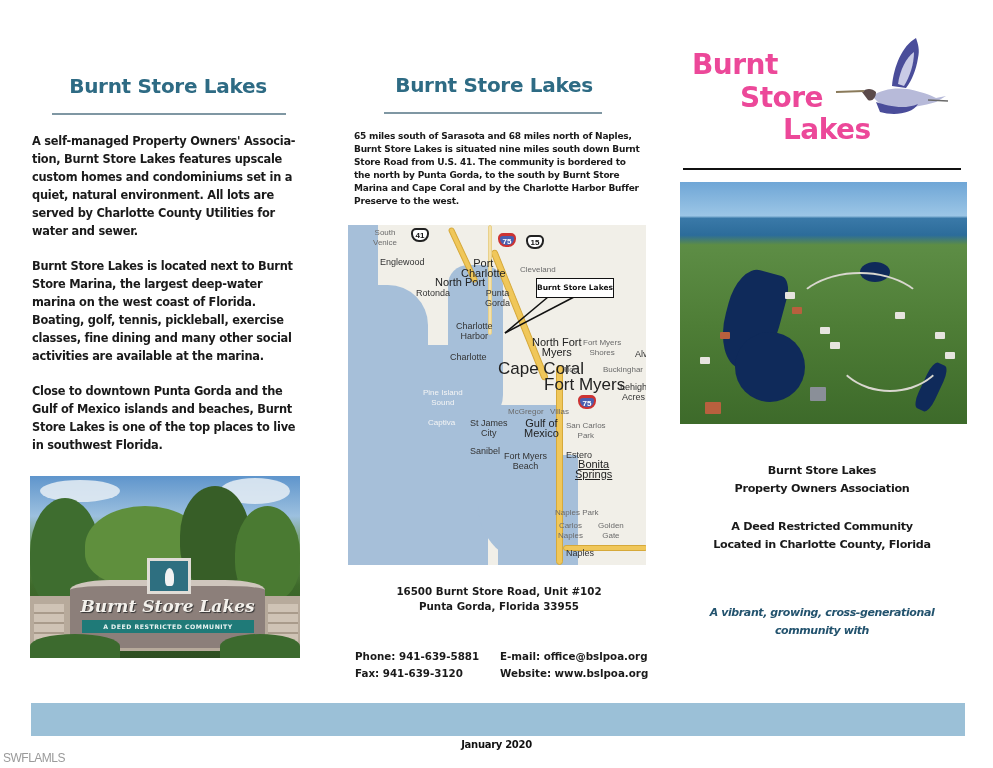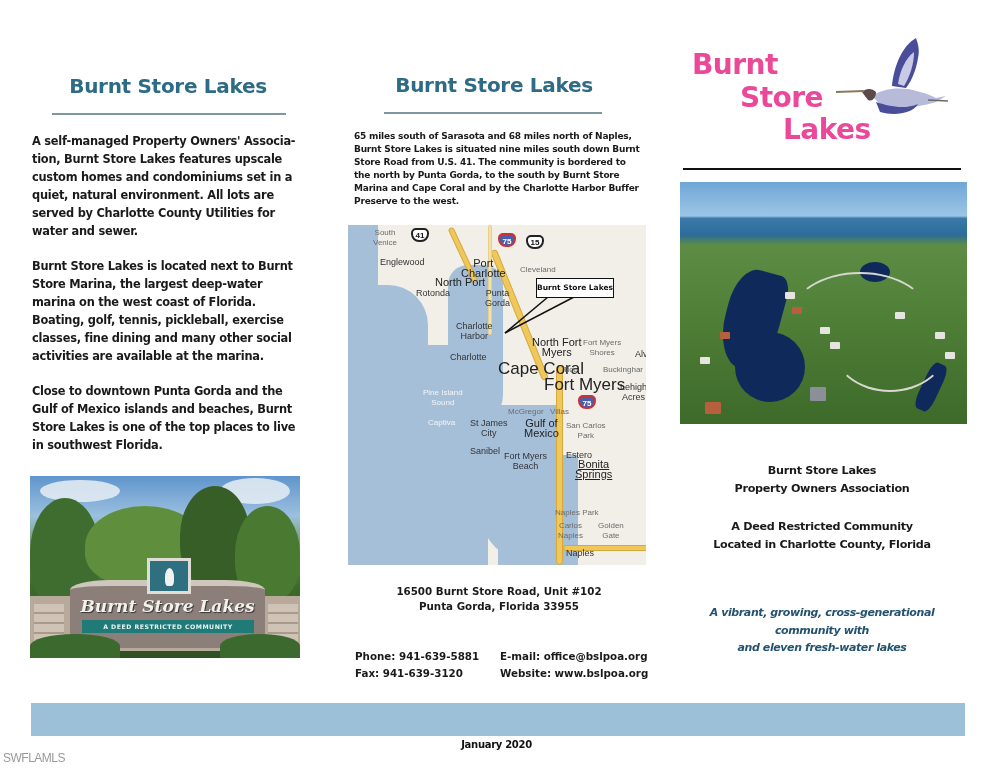--- a/index.html
+++ b/index.html
@@ -241,19 +241,18 @@
     <div>Property Owners Association</div>
   </div>
   <div class="right-info" style="top:518px;">
     <div>A Deed Restricted Community</div>
     <div>Located in Charlotte County, Florida</div>
   </div>
 
   <div class="tagline">
     <div>A vibrant, growing, cross-generational</div>
     <div>community with</div>
-    <div>and eleven fresh-water lakes</div>
   </div>
 </div>
 
 <div class="footer-bar"></div>
 <div class="footer-date">January 2020</div>
 <div class="watermark">SWFLAMLS</div>
 
 </body></html>

